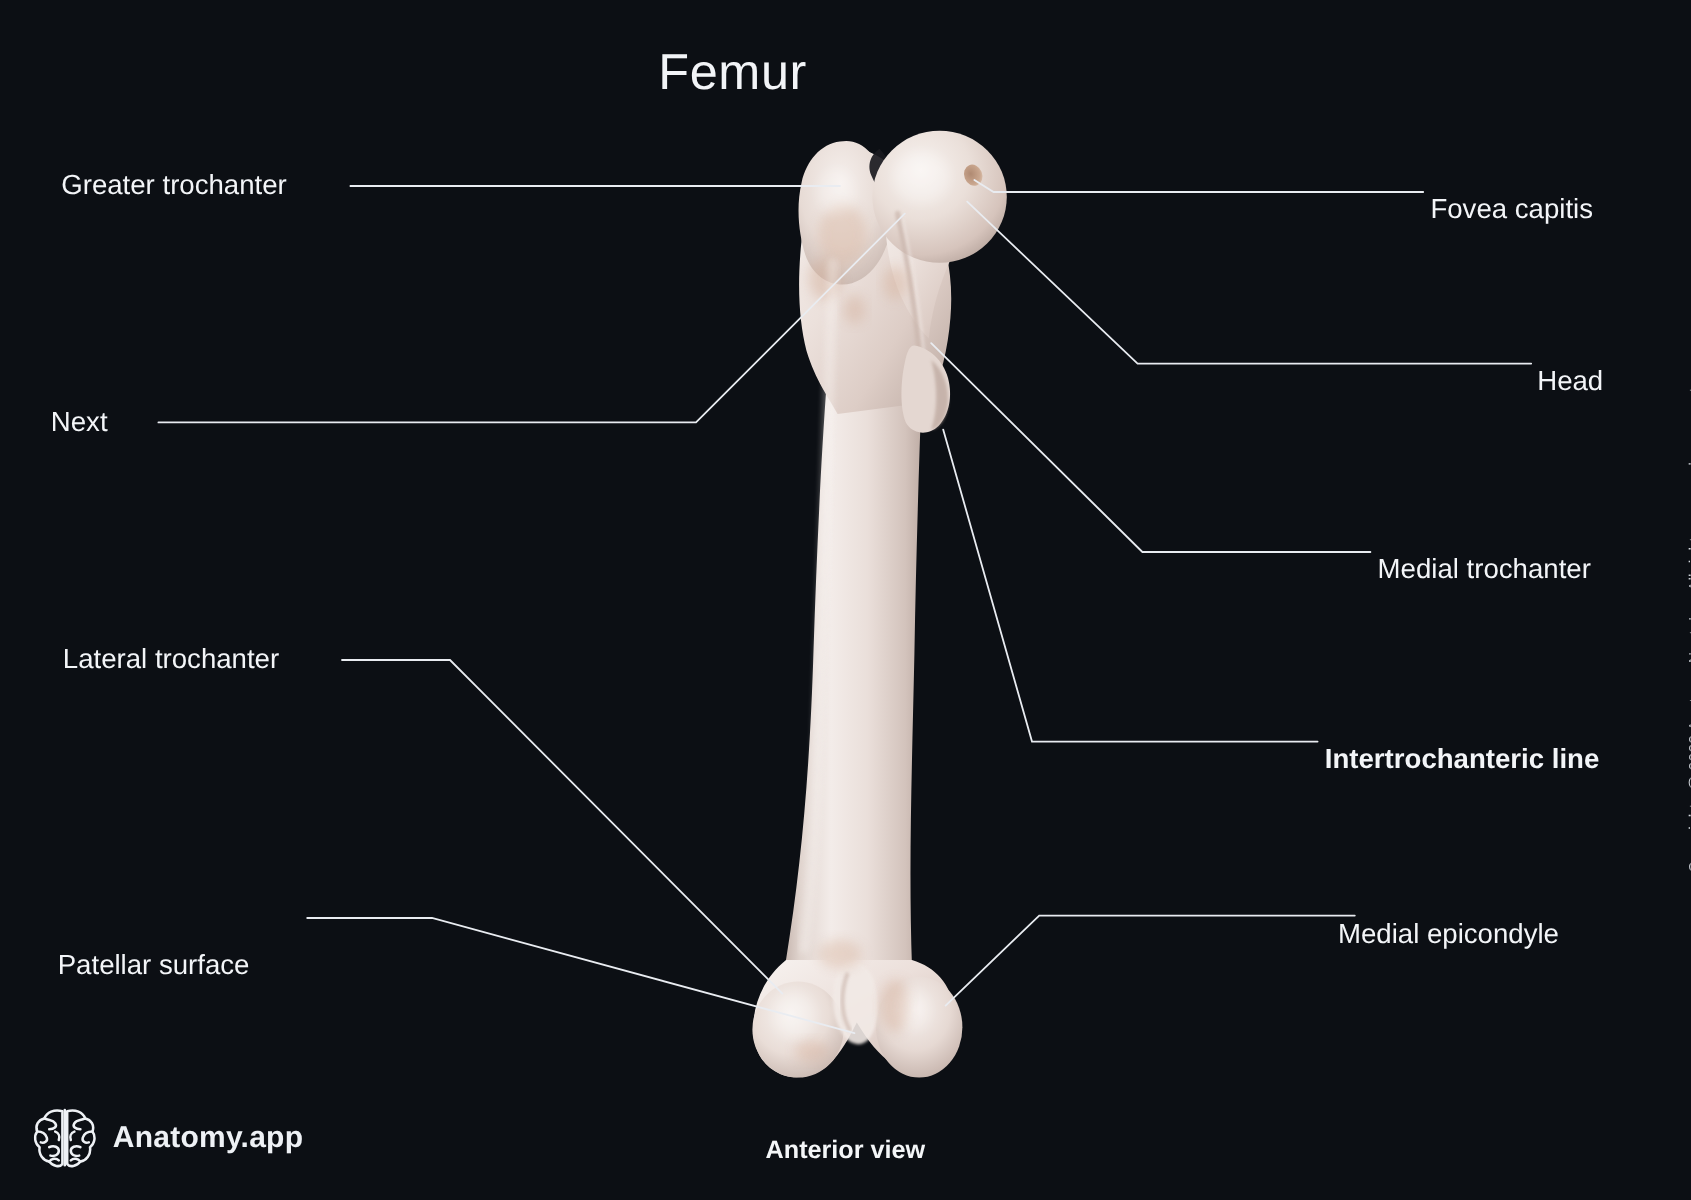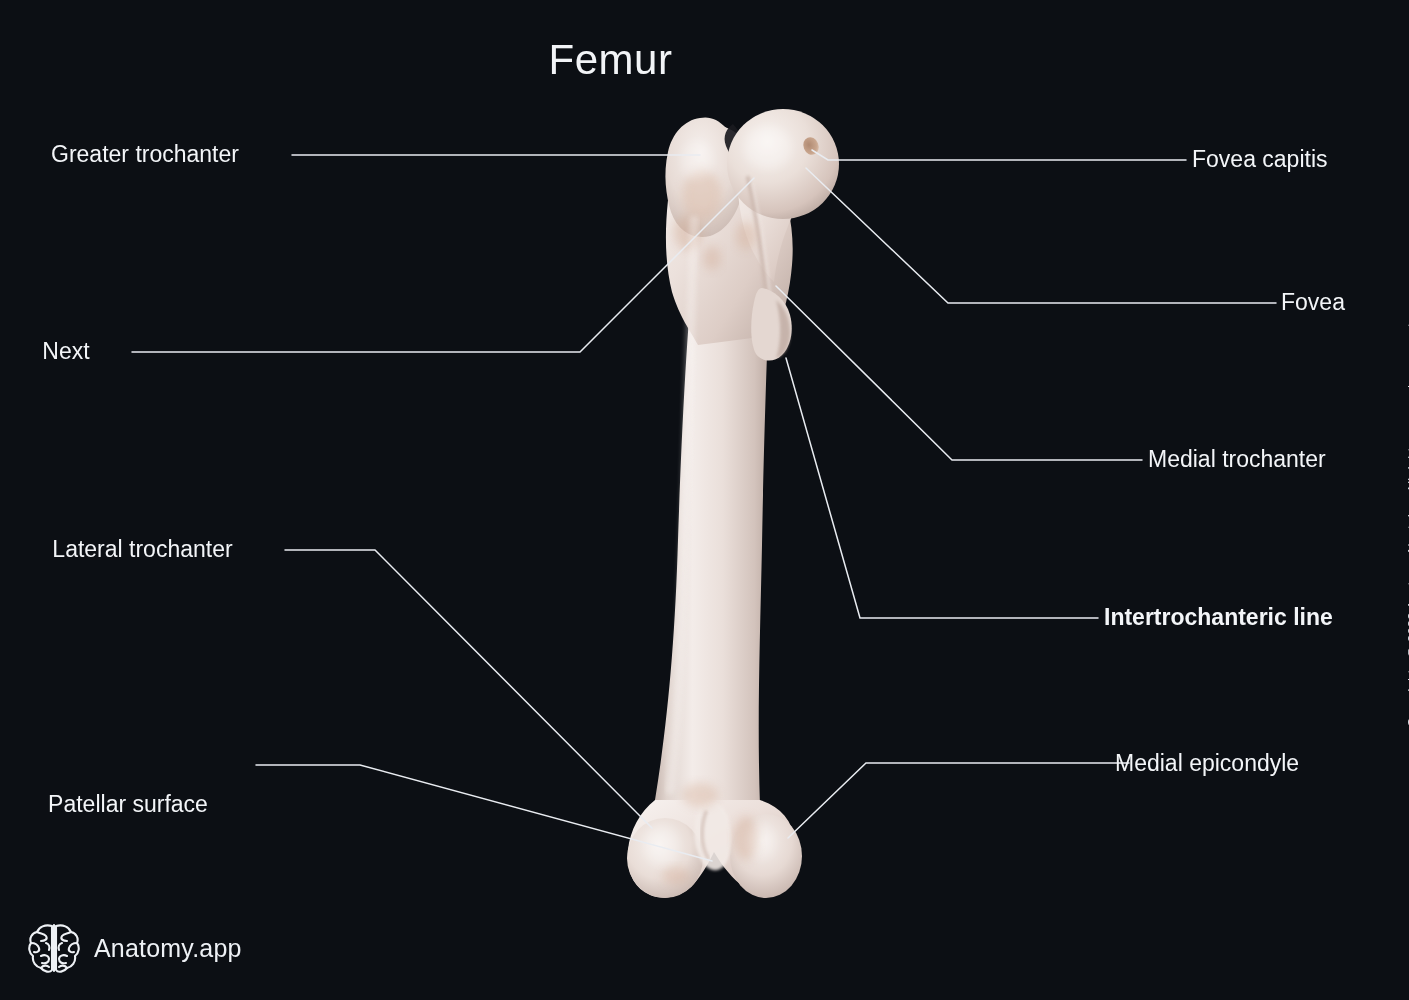--- a/index.html
+++ b/index.html
@@ -33,21 +33,21 @@
   
   .label{
     position:absolute;
     font-size:23px;
     font-weight:400;
     color:#f3f5f8;
     white-space:nowrap;
     line-height:1;
   }
   .label.left{ text-align:center; }
-  .label.right{ text-align:left; }
+  .label.right{ text-align:left;margin-top:15px; }
 
   
   #art{
     position:absolute;inset:0;
     width:1409px;height:1000px;
   }
 
   
   #copyright{
     position:absolute;
@@ -61,21 +61,21 @@
     white-space:nowrap;
   }
 
   
   #logo{
     position:absolute;
     left:28px;bottom:25px;
     display:flex;align-items:center;gap:14px;
   }
   #logo .brand{
-    font-size:25px;color:#eef1f5;font-weight:400;letter-spacing:.2px;
+    font-size:25px;color:#eef1f5;font-weight:700;letter-spacing:.2px;
   }
 </style>
 </head>
 <body>
 
 <div id="stage">
 
   <div id="title">Femur</div>
 
   <svg id="art" viewBox="0 0 1409 1000" xmlns="http://www.w3.org/2000/svg">
@@ -259,28 +259,29 @@
   <div class="label left" style="left:0;width:290px;top:143px;">Greater trochanter</div>
 
   <div class="label left" style="left:0;width:132px;top:340px;">Next</div>
 
   <div class="label left" style="left:0;width:285px;top:538px;">Lateral trochanter</div>
 
   <div class="label left" style="left:0;width:256px;top:753px;margin-top:40px;">Patellar surface</div>
 
   <div class="label right" style="left:1192px;top:148px;">Fovea capitis</div>
 
-  <div class="label right" style="left:1281px;top:291px;">Fovea</div>
+  <div class="label right" style="left:1281px;top:291px;">Head</div>
 
   <div class="label right" style="left:1148px;top:448px;">Medial trochanter</div>
 
   <div class="label right" style="left:1104px;top:606px;font-weight:bold;">Intertrochanteric line</div>
 
   <div class="label right" style="left:1115px;top:752px;">Medial epicondyle</div>
 
+  <div id="caption">Anterior view</div>
 
   <div id="copyright">Copyrights @ 2022 Anatomy Next, Inc. All rights reserved www.anatomy.app</div>
 
   <div id="logo">
     <span style="display:block;line-height:0;">
       <svg width="52" height="54" viewBox="0 0 52 54" fill="none" stroke="#eef1f5" stroke-width="2.1" stroke-linecap="round" stroke-linejoin="round">
 
         <path d="M24 5 C17 3 11 6 9 11 C4 12 1 17 3 22 C0 26 1 32 5 35
                  C4 41 8 46 13 47 C16 51 22 52 24 49 Z"></path>
 

